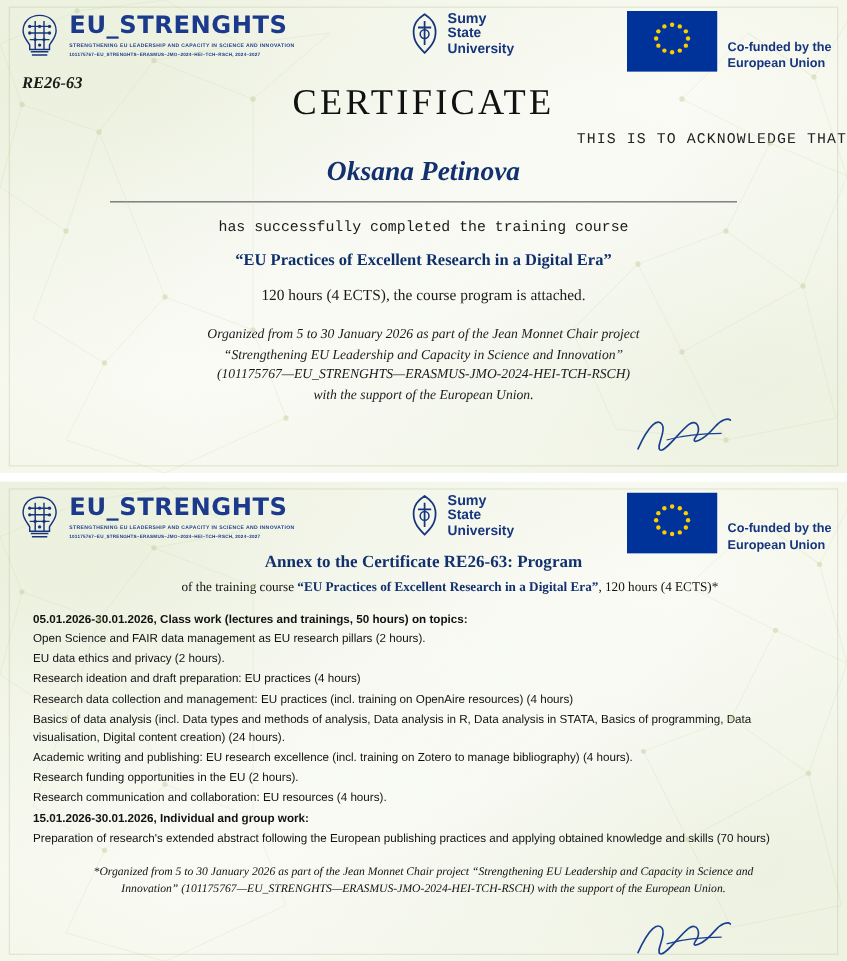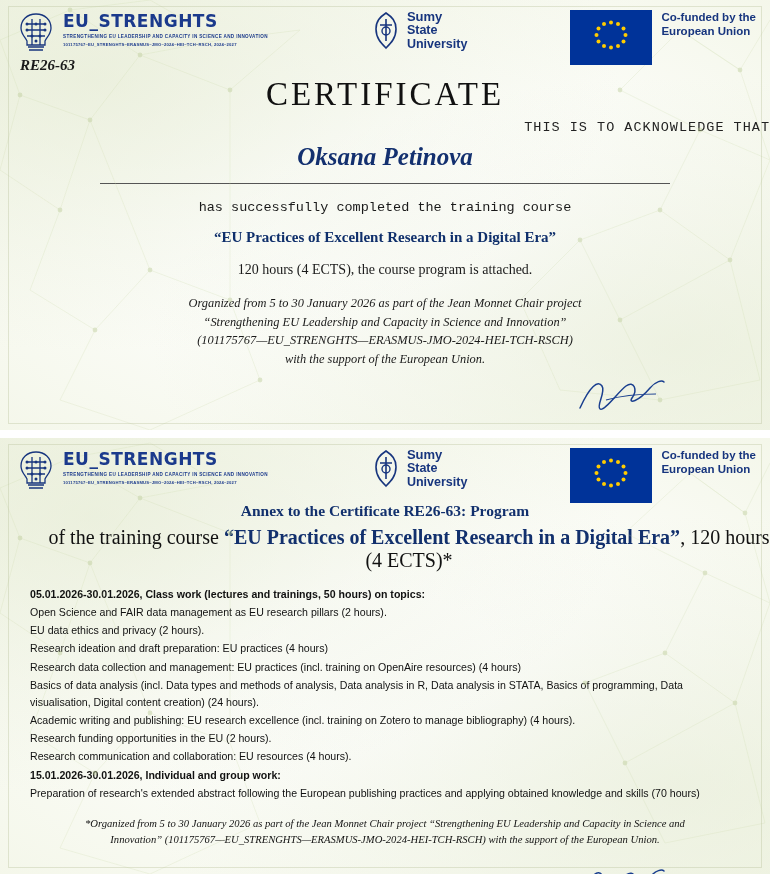--- a/index.html
+++ b/index.html
@@ -53,52 +53,52 @@
     justify-content: space-between;
     padding: 10px 14px 0 16px;
     height: 62px;
   }
 
   .eu-strenghts { display: flex; align-items: flex-start; gap: 7px; }
   .bulb-icon { width: 40px; height: 44px; flex: 0 0 auto; }
   .es-text { padding-top: 3px; }
   .es-title {
     font-family: "DejaVu Sans", sans-serif;
-    font-size: 17px; font-weight: 700; letter-spacing: 0.5px;
+    font-size: 22px; font-weight: 700; letter-spacing: 0.5px;
     color: #1b3a8c; line-height: 1;
   }
   .es-sub {
     font-size: 4.6px; letter-spacing: 0.35px; color: #1b3a8c;
     margin-top: 4px; font-weight: 600; white-space: nowrap;
   }
   .es-sub2 {
     font-size: 4.2px; letter-spacing: 0.2px; color: #1b3a8c;
     margin-top: 3px; font-weight: 700; white-space: nowrap;
   }
 
   .sumy { display: flex; align-items: center; gap: 6px; }
   .sumy-mark { width: 30px; height: 40px; }
   .sumy-text {
     color: #17357e; font-size: 13px; font-weight: 700; line-height: 1.08;
     font-family: "Liberation Sans", sans-serif;
   }
   .sumy-text .small { font-size: 12.5px; font-weight: 700; }
 
-  .cofund { display: flex; align-items: flex-start; gap: 9px; }
+  .cofund { display: flex; align-items: flex-end; gap: 9px; }
   .eu-flag {
     width: 82px; height: 55px; background: #003399; position: relative;
     flex: 0 0 auto;
   }
   .cofund-text {
     color: #17357e; font-size: 11.5px; font-weight: 700; line-height: 1.25;
   }
 
   
   .cert-id {
-    position: absolute; left: 20px; top: 57px;
+    position: absolute; left: 20px; top: 68px;
     font-family: "Liberation Serif", serif;
     font-style: italic; font-size: 15px; color: #1a1a1a; font-weight: 700;
   }
   .cert-title {
     text-align: center;
     font-family: "Liberation Serif", serif;
     font-size: 33px; letter-spacing: 3px; color: #111;
     margin-top: 14px;
   }
   .ack {
@@ -149,21 +149,21 @@
   
   .annex-title {
     text-align: center;
     font-family: "Liberation Serif", serif;
     font-size: 15.5px; font-weight: 700; color: #12306d;
     margin-top: 2px;
   }
   .annex-sub {
     text-align: center;
     font-family: "Liberation Serif", serif;
-    font-size: 20px; color: #111;
+    font-size: 12px; color: #111;
     margin-top: 6px;
     padding-left: 48px;
   }
   .annex-sub b { color: #12306d; }
 
   .prog {
     margin: 14px 30px 0 30px;
     font-family: "Liberation Sans", sans-serif;
     font-size: 10.6px; color: #111; line-height: 1.62;
   }

